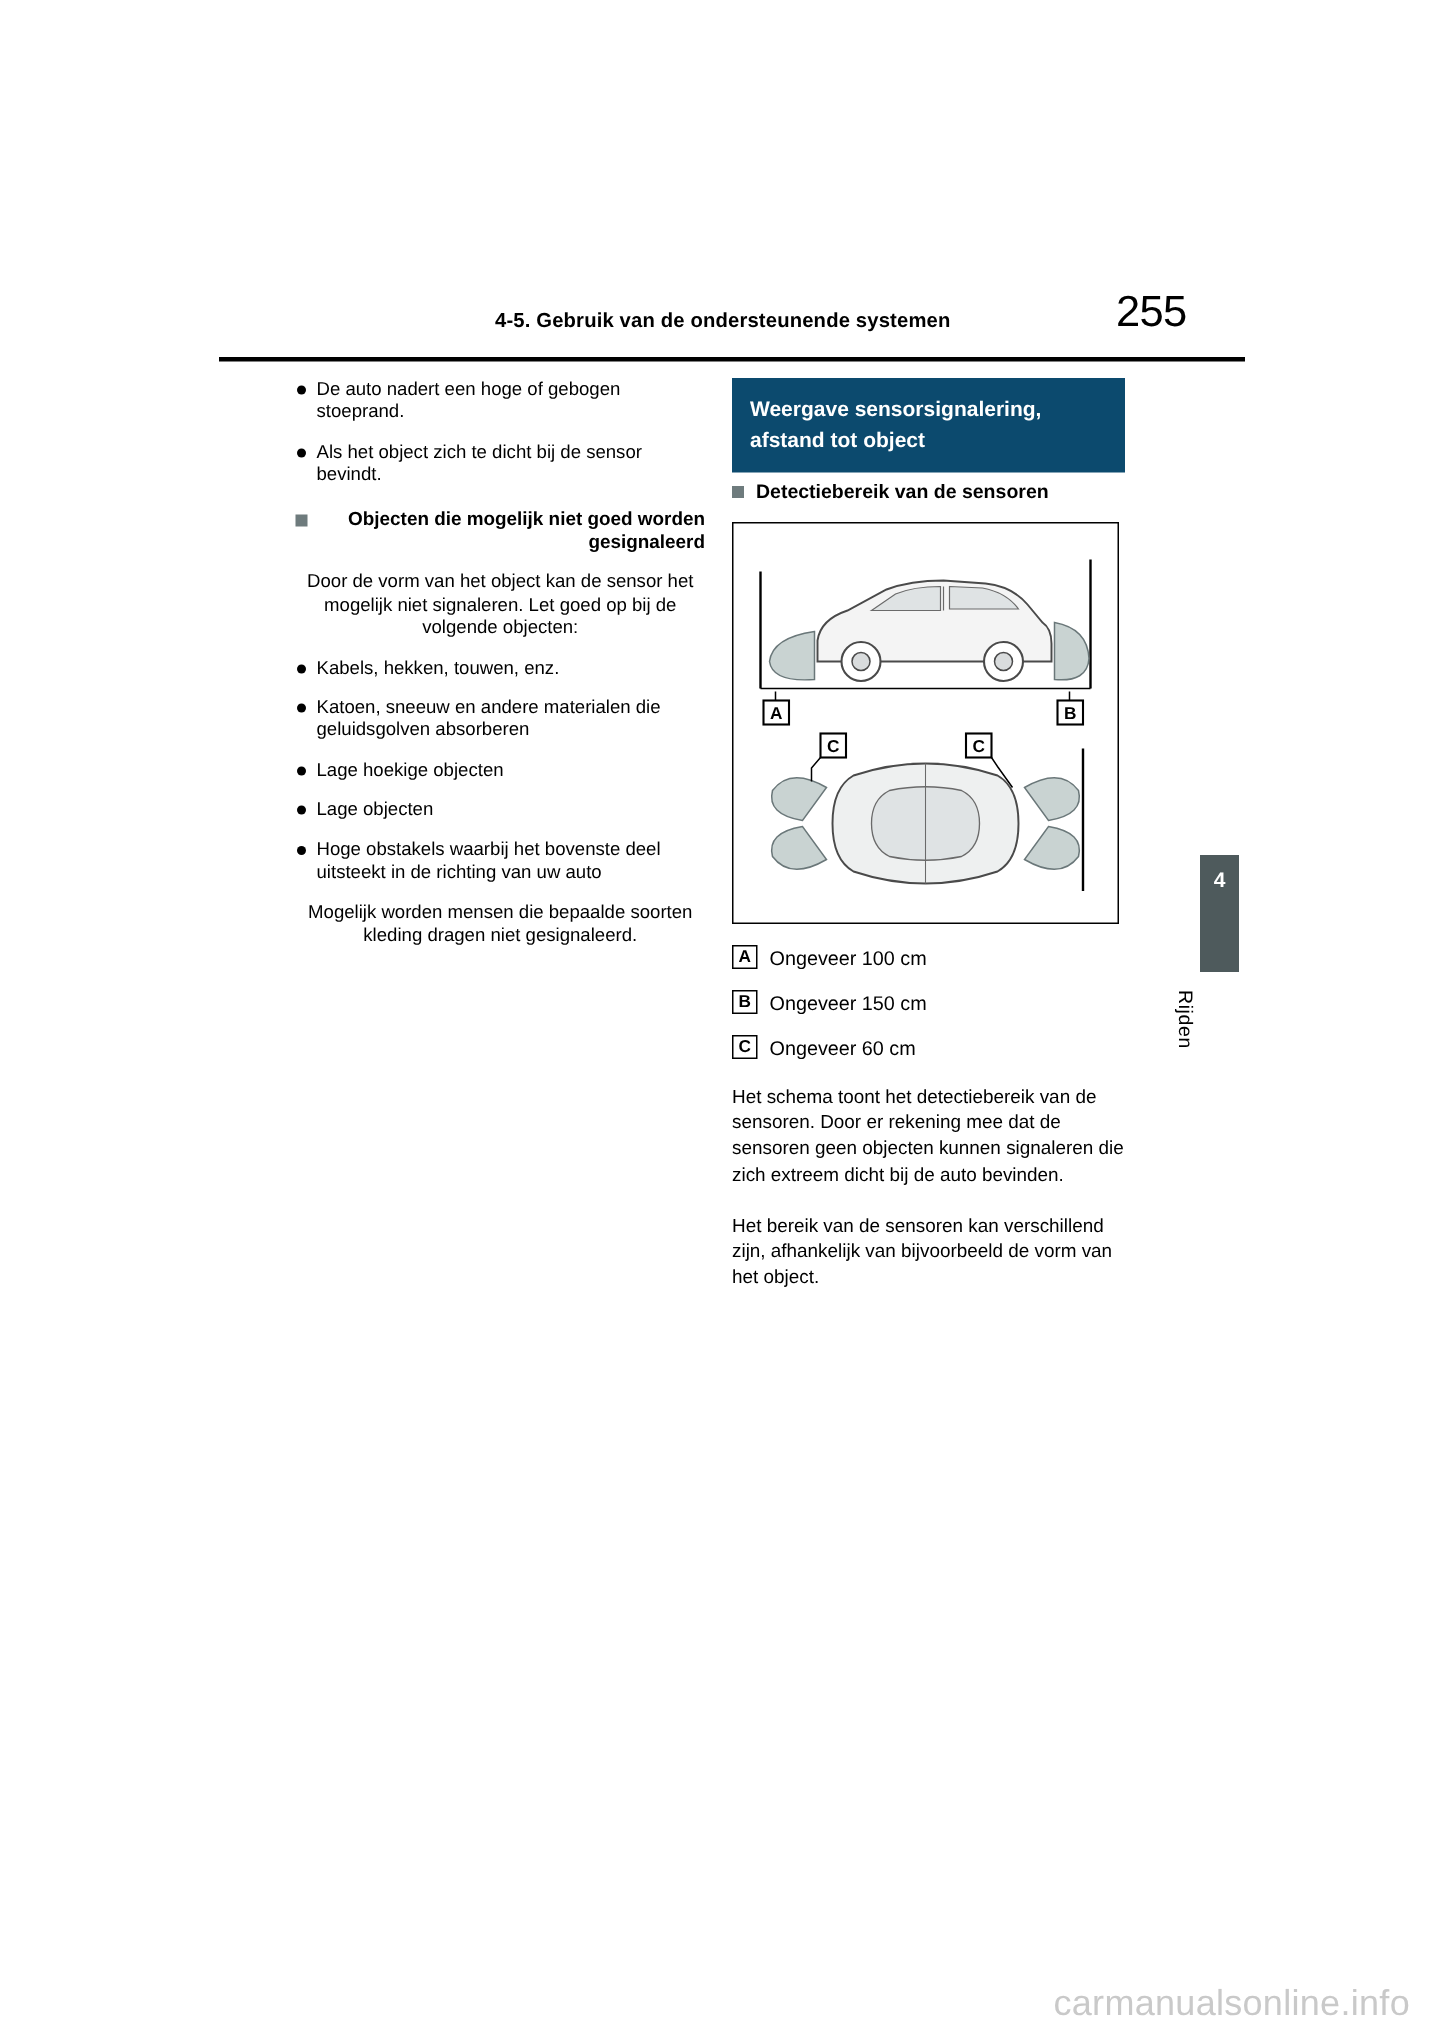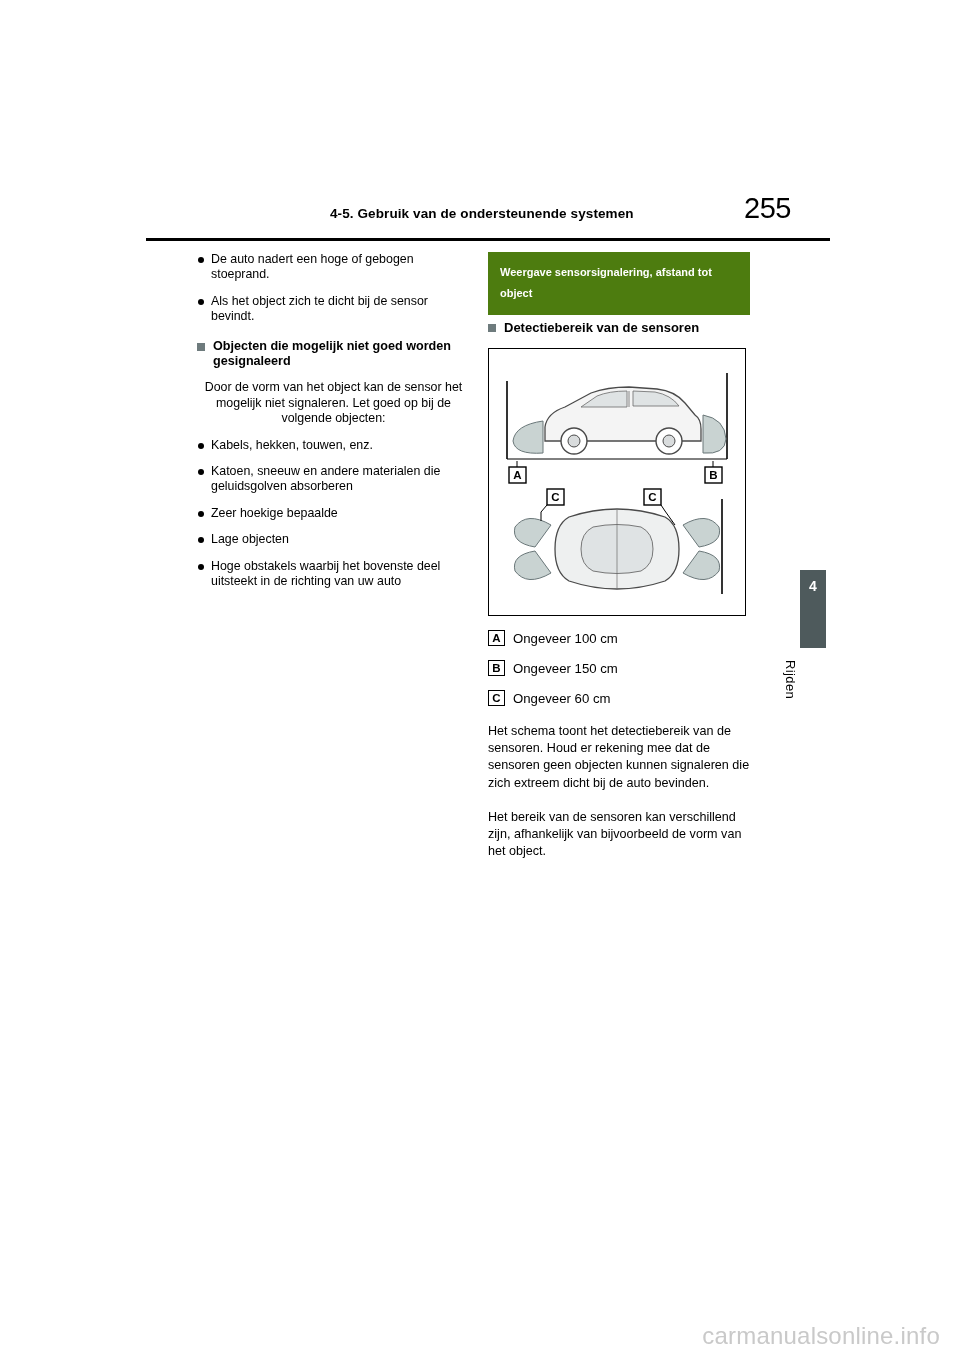--- a/index.html
+++ b/index.html
@@ -109,20 +109,21 @@
     background: #000;
   }
   .sq-head {
     position: relative;
     padding-left: 16px;
     font-size: 12.6px;
     line-height: 15.4px;
     font-weight: bold;
     margin-top: 14px;
     margin-bottom: 11px;
+    text-align: right;
   }
   .sq-head::before {
     content: "";
     position: absolute;
     left: 0px;
     top: 4px;
     width: 8px;
     height: 8px;
     background: #6e7b7d;
   }
@@ -131,25 +132,25 @@
     line-height: 15.4px;
     margin-bottom: 11px;
     text-align: center;
   }
   .sub-list { margin-top: 2px; }
 
   
   .section-box {
     position: relative;
     width: 262px;
-    background: #4d7c0f;
+    background: #0c4a6e;
     color: #ffffff;
     padding: 10px 12px 11px 12px;
     box-sizing: border-box;
-    font-size: 11px;
+    font-size: 14px;
     font-weight: bold;
     line-height: 21px;
   }
   .sq-head-right {
     position: relative;
     padding-left: 16px;
     font-size: 13px;
     line-height: 16px;
     font-weight: bold;
     margin-top: 5px;
@@ -224,25 +225,26 @@
     <div class="bullet-item">De auto nadert een hoge of gebogen stoeprand.</div>
     <div class="bullet-item">Als het object zich te dicht bij de sensor bevindt.</div>
 
     <div class="sq-head">Objecten die mogelijk niet goed worden gesignaleerd</div>
 
     <div class="para">Door de vorm van het object kan de sensor het mogelijk niet signaleren. Let goed op bij de volgende objecten:</div>
 
     <div class="sub-list">
       <div class="bullet-item">Kabels, hekken, touwen, enz.</div>
       <div class="bullet-item">Katoen, sneeuw en andere materialen die geluidsgolven absorberen</div>
-      <div class="bullet-item">Zeer hoekige bepaalde</div>
+      <div class="bullet-item">Lage hoekige objecten</div>
       <div class="bullet-item">Lage objecten</div>
       <div class="bullet-item">Hoge obstakels waarbij het bovenste deel uitsteekt in de richting van uw auto</div>
     </div>
 
+    <div class="para">Mogelijk worden mensen die bepaalde soorten kleding dragen niet gesignaleerd.</div>
   </div>
 
   <div class="col-right">
 
     <div class="section-box">Weergave sensorsignalering, afstand tot object</div>
 
     <div class="sq-head-right">Detectiebereik van de sensoren</div>
 
     <div class="figure-frame">
       <svg width="256" height="266" viewBox="0 0 256 266">
@@ -307,18 +309,18 @@
     </div>
     <div class="legend-row">
       <div class="legend-key">B</div>
       <div>Ongeveer 150 cm</div>
     </div>
     <div class="legend-row">
       <div class="legend-key">C</div>
       <div>Ongeveer 60 cm</div>
     </div>
 
-    <div class="para-right">Het schema toont het detectiebereik van de sensoren. Houd er rekening mee dat de sensoren geen objecten kunnen signaleren die zich extreem dicht bij de auto bevinden.</div>
+    <div class="para-right">Het schema toont het detectiebereik van de sensoren. Door er rekening mee dat de sensoren geen objecten kunnen signaleren die zich extreem dicht bij de auto bevinden.</div>
     <div class="para-right">Het bereik van de sensoren kan verschillend zijn, afhankelijk van bijvoorbeeld de vorm van het object.</div>
   </div>
 
   <div class="watermark">carmanualsonline.info</div>
 </div>
 
 </body></html>

